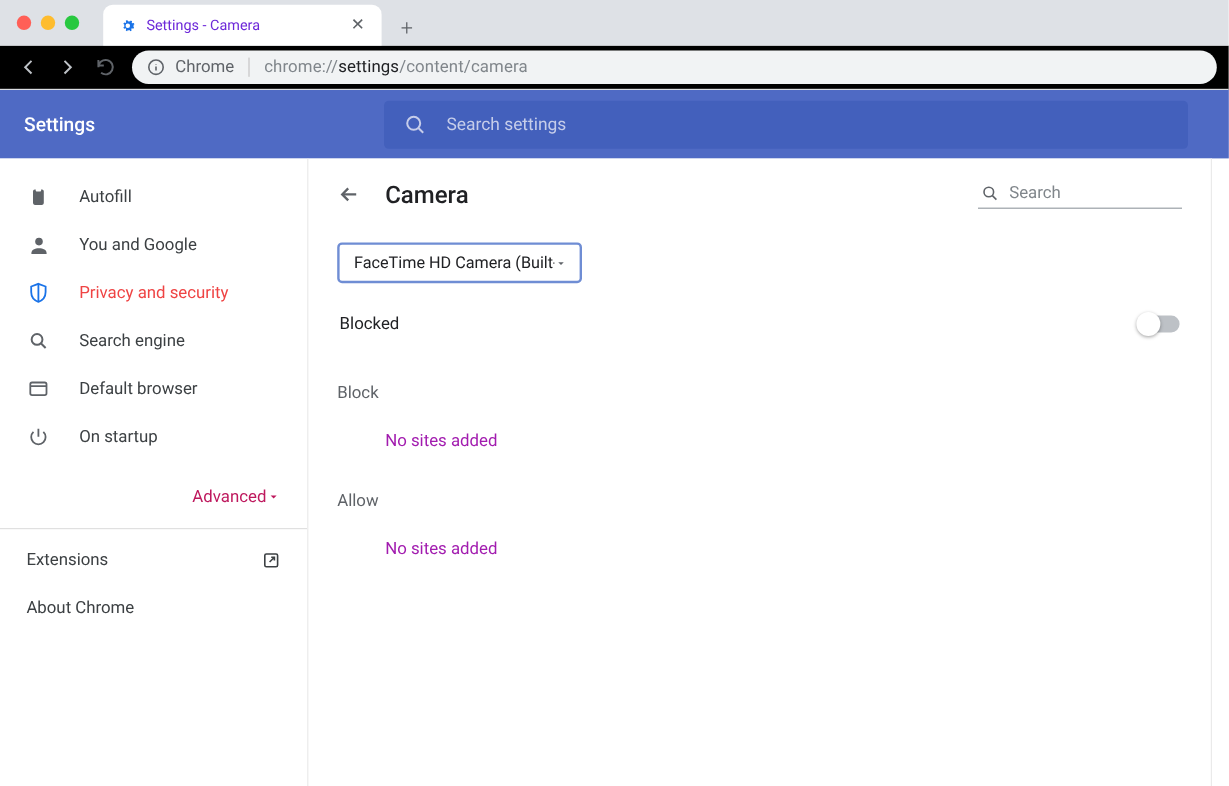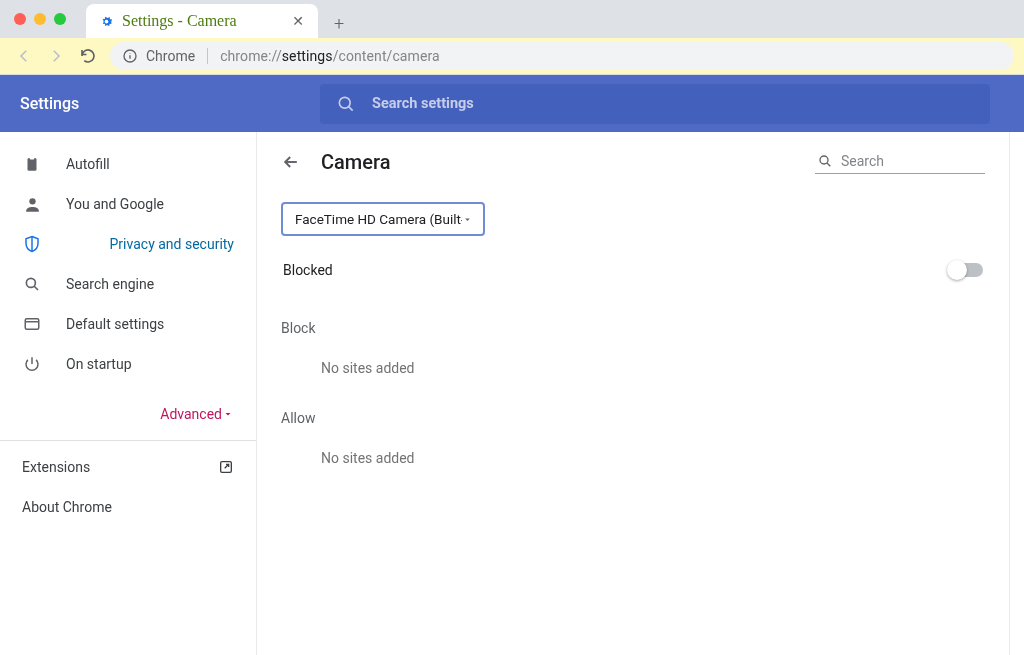--- a/index.html
+++ b/index.html
@@ -7,48 +7,48 @@
 
   
   .window-top { height: 38px; background: #dee1e6; display: flex; align-items: center; position: relative; }
   .traffic-lights { display: flex; gap: 8px; padding-left: 14px; }
   .tl { width: 12px; height: 12px; border-radius: 50%; }
   .tl.red { background: #ff5f57; } .tl.yel { background: #febc2e; } .tl.grn { background: #28c840; }
 
   .tabstrip { display: flex; align-items: flex-end; height: 100%; margin-left: 20px; }
   .tab { display: flex; align-items: center; gap: 8px; height: 34px; margin-top: 4px; padding: 0 12px; background: #fff; border-radius: 8px 8px 0 0; width: 232px; position: relative; }
   .tab .favicon { width: 16px; height: 16px; display:flex; align-items:center; justify-content:center; color:#1a73e8; }
-  .tab .title { font-size: 16px; color: #4d7c0f; flex:1; white-space: nowrap; overflow:hidden;font-family:Liberation Serif, serif; }
+  .tab .title { font-size: 12px; color: #6d28d9; flex:1; white-space: nowrap; overflow:hidden; }
   .tab .close { color:#5f6368; font-size: 14px; line-height:1; padding:2px; }
   .newtab { margin-left: 12px; color:#5f6368; font-size: 18px; font-weight:300; padding:4px; }
 
-  .toolbar { height: 37px; background: #fef9c3; border-bottom: 1px solid #dadce0; display:flex; align-items:center; padding: 0 10px; gap:4px; }
+  .toolbar { height: 37px; background: #000000; border-bottom: 1px solid #dadce0; display:flex; align-items:center; padding: 0 10px; gap:4px; }
   .tbtn { width:28px; height:28px; display:flex; align-items:center; justify-content:center; color:#5f6368; border-radius:50%; }
   .tbtn.dis { color:#bdc1c6; }
   .omnibox { flex:1; height:28px; background:#f1f3f4; border-radius:14px; display:flex; align-items:center; padding:0 12px; gap:8px; margin-left:4px; }
   .omnibox .site-icon { color:#5f6368; }
   .omni-chrome { font-size:14px; color:#5f6368; }
   .omni-sep { width:1px; height:16px; background:#c6c6c6; margin:0 4px; }
   .omni-url { font-size:14px; color:#80868b; letter-spacing:.1px; }
   .omni-url .dark { color:#202124; }
 
   
   .app { position:absolute; top:75px; left:0; right:0; bottom:0; display:flex; flex-direction:column; }
   .hdr { height:57px; background:#4f6ac4; display:flex; align-items:center; padding:0 20px; }
   .hdr-title { color:#fff; font-size:16px; font-weight:500; width:300px; }
   .hdr-search { flex:1; max-width:680px; height:40px; background:#4360bc; border-radius:4px; display:flex; align-items:center; padding:0 16px; gap:16px; margin-right:14px; }
   .hdr-search .sicon { color:#c6cdea; }
-  .hdr-search input { background:transparent; border:none; outline:none; color:#ffffff; font-size:14.5px; flex:1;font-weight:bold; }
+  .hdr-search input { background:transparent; border:none; outline:none; color:#ffffff; font-size:14.5px; flex:1; }
   .hdr-search input::placeholder { color:#c6cdea; }
 
   
   .body { flex:1; display:flex; overflow:hidden; }
   .sidebar { width:256px; background:#fff; padding-top:12px; border-right:0; }
   .side-item { height:40px; display:flex; align-items:center; gap:24px; padding:0 22px; font-size:14px; color:#3c4043; cursor:pointer; }
-  .side-item.active { color:#0369a1;justify-content:space-between; }
+  .side-item.active { color:#ef4444; }
   .side-item .sicon { width:20px; display:flex; justify-content:center; color:#5f6368; }
   .side-item.active .sicon { color:#1a73e8; }
   .side-adv { height:40px; display:flex; align-items:center; justify-content:flex-end; padding:0 22px; font-size:14px; color:#be185d; margin-top:10px; }
   .side-divider { height:1px; background:#e0e0e0; margin:6px 0; }
   .side-link { height:40px; display:flex; align-items:center; justify-content:space-between; padding:0 22px; font-size:14px; color:#3c4043; }
 
   .main-col { flex:1; background:#fff; border-left:1px solid #eaeaea; border-right:1px solid #eaeaea; margin-right:14px; position:relative; }
   .page-hdr { display:flex; align-items:center; padding:18px 24px 8px 24px; gap:20px; }
   .back { color:#5f6368; }
   .page-title { font-size:20px; font-weight:500; color:#202124; flex:1; }
@@ -57,21 +57,21 @@
   .right-search input::placeholder { color:#80868b; }
 
   .content { padding: 20px 24px 0 24px; }
   .dropdown { display:inline-flex; align-items:center; justify-content:space-between; width:204px; height:34px; padding:0 10px 0 12px; font-size:13.5px; color:#202124; background:#fff; border:2px solid #6f8dd4; border-radius:4px; }
   .dropdown span.text { white-space:nowrap; overflow:hidden; }
   .row { display:flex; align-items:center; justify-content:space-between; padding:26px 2px 8px 2px; }
   .row-label { font-size:14px; color:#202124; }
   .toggle { width:34px; height:14px; background:#bdc1c6; border-radius:8px; position:relative; }
   .toggle .knob { position:absolute; top:-3px; left:-2px; width:20px; height:20px; background:#fff; border-radius:50%; box-shadow:0 1px 3px rgba(0,0,0,.35); }
   .section-title { font-size:14px; color:#5f6368; margin-top:34px; }
-  .empty { font-size:14px; color:#737373; margin:24px 0 8px 40px; }
+  .empty { font-size:14px; color:#a21caf; margin:24px 0 8px 40px; }
 
   svg { display:block; }
 </style>
 </head>
 <body>
 
 <div class="window-top">
   <div class="traffic-lights">
     <div class="tl red"></div>
     <div class="tl yel"></div>
@@ -176,21 +176,21 @@
           </span>
         <span>Search engine</span>
       </div>
       <div class="side-item">
         <span class="sicon">
             <svg width="18" height="18" viewBox="0 0 24 24" fill="none" stroke="currentColor" stroke-width="2">
               <rect x="3" y="5" width="18" height="14" rx="2"></rect>
               <line x1="3" y1="9" x2="21" y2="9"></line>
             </svg>
           </span>
-        <span>Default settings</span>
+        <span>Default browser</span>
       </div>
       <div class="side-item">
         <span class="sicon">
             <svg width="18" height="18" viewBox="0 0 24 24" fill="none" stroke="currentColor" stroke-width="2">
               <path d="M12 3v9"></path>
               <path d="M6.5 6.5a8 8 0 1011 0"></path>
             </svg>
           </span>
         <span>On startup</span>
       </div>

